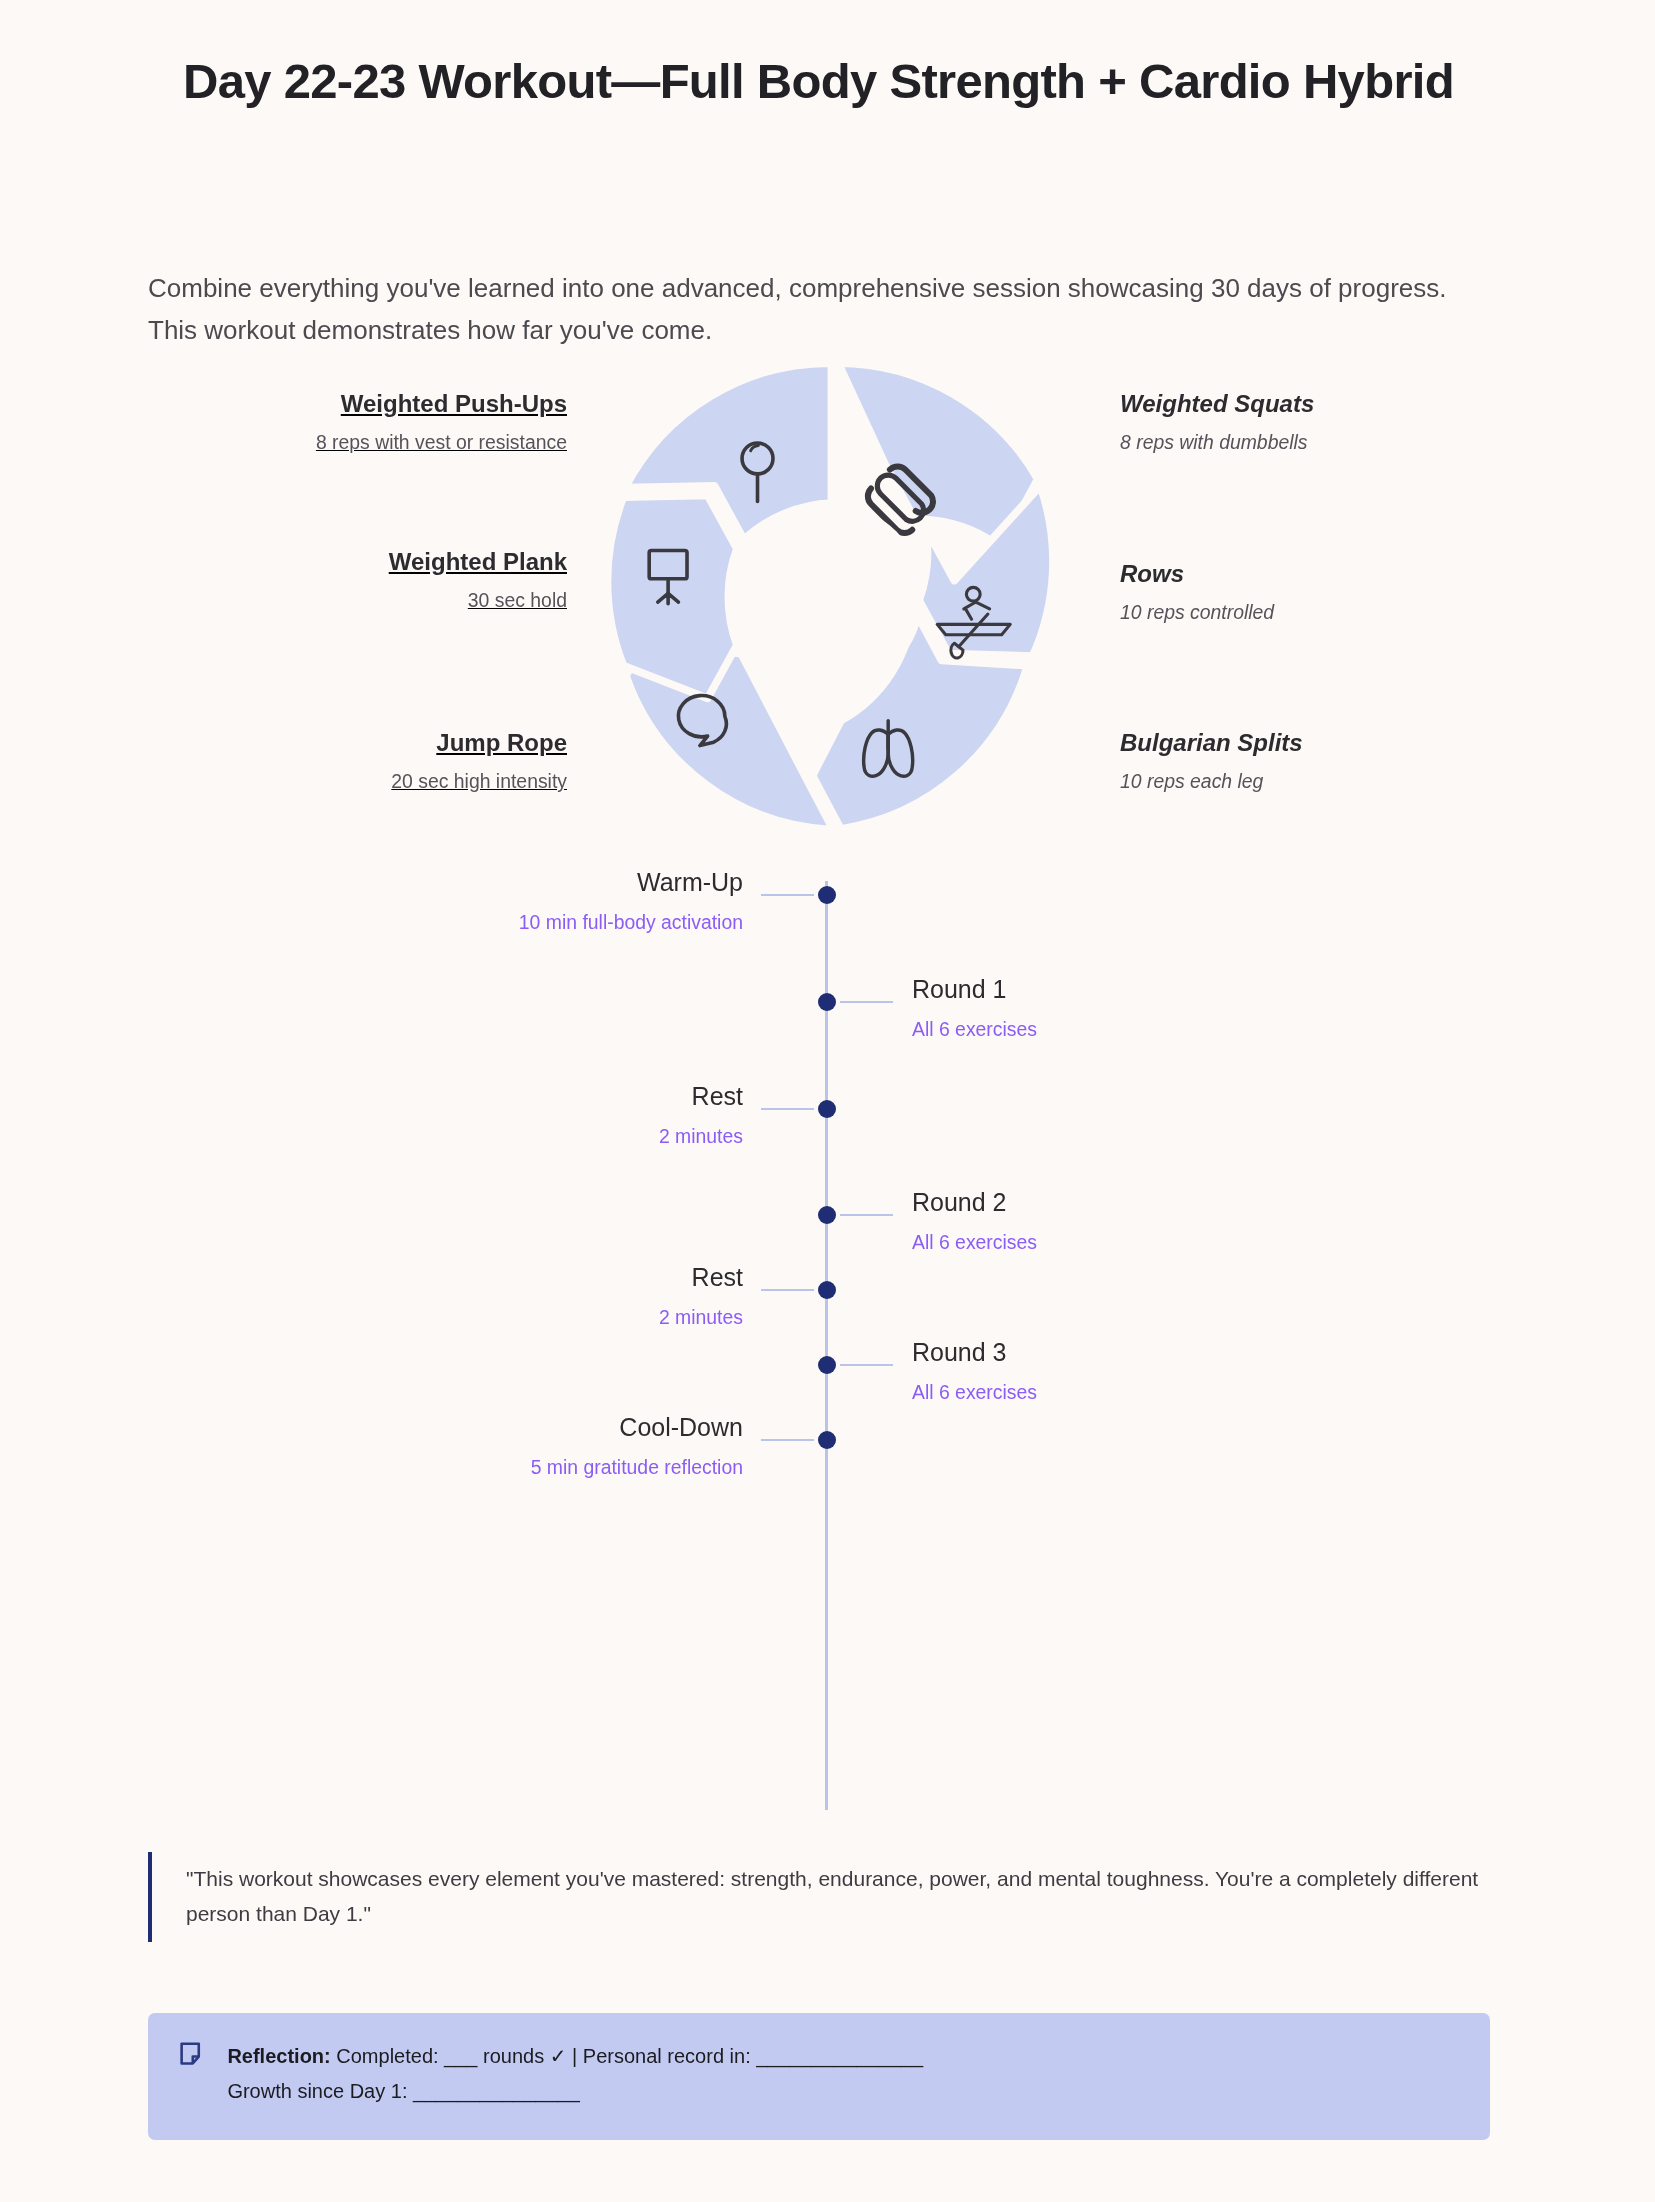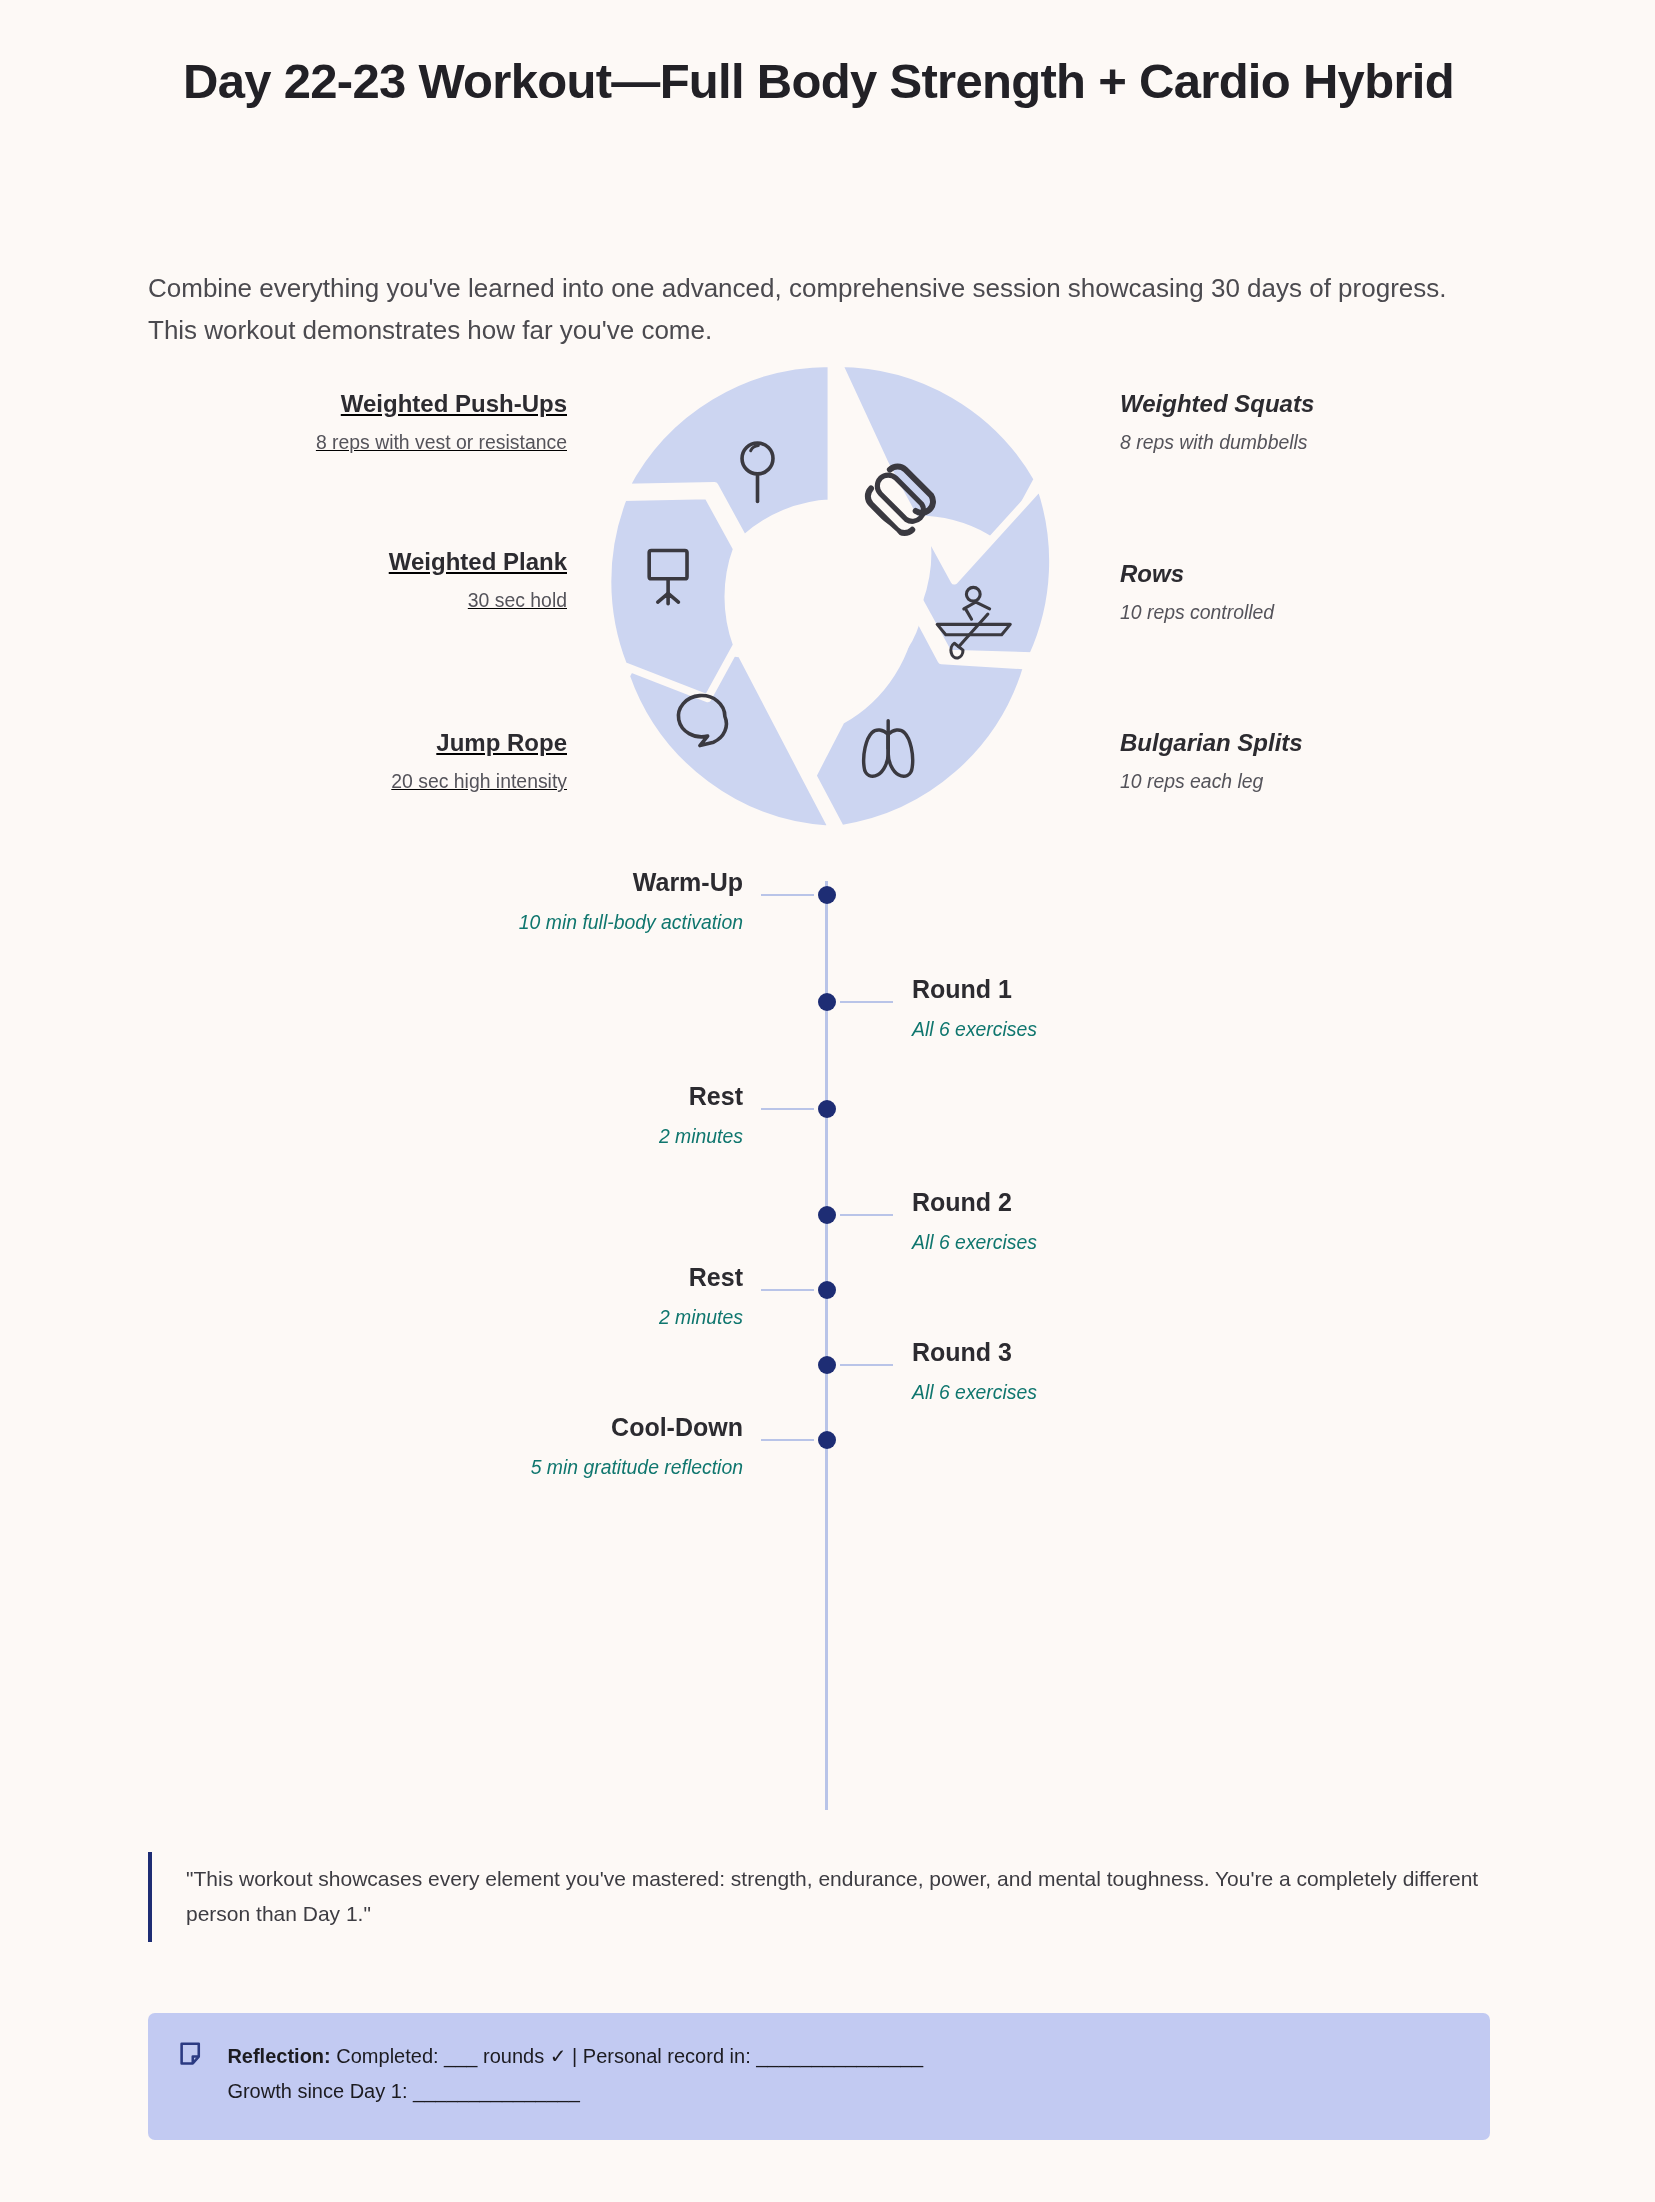--- a/index.html
+++ b/index.html
@@ -123,32 +123,31 @@
     background: #B9C4E8;
   }
   .tl-stub.left  { left: 761px; width: 53px; }
   .tl-stub.right { left: 840px; width: 53px; }
 
   .tl-text { position: absolute; top: -19px; width: 568px; }
   .tl-text.left  { right: 912px; text-align: right; }
   .tl-text.right { left: 912px;  text-align: left; }
   .tl-title {
     font-size: 25px;
-    font-weight: 700;
+    font-weight: 400;
     color: #2C2B30;
     line-height: 1.2;
     white-space: nowrap;
   }
   .tl-sub {
     font-size: 19.4px;
-    color: #0f766e;
+    color: #8b5cf6;
     margin-top: 13px;
     line-height: 1.3;
     white-space: nowrap;
-    font-style: italic;
   }
 
   
   .quote {
     position: absolute;
     left: 148px;
     top: 1852px;
     width: 1342px;
     border-left: 4.3px solid #1E2D74;
     padding: 10.3px 0 10.3px 34px;

